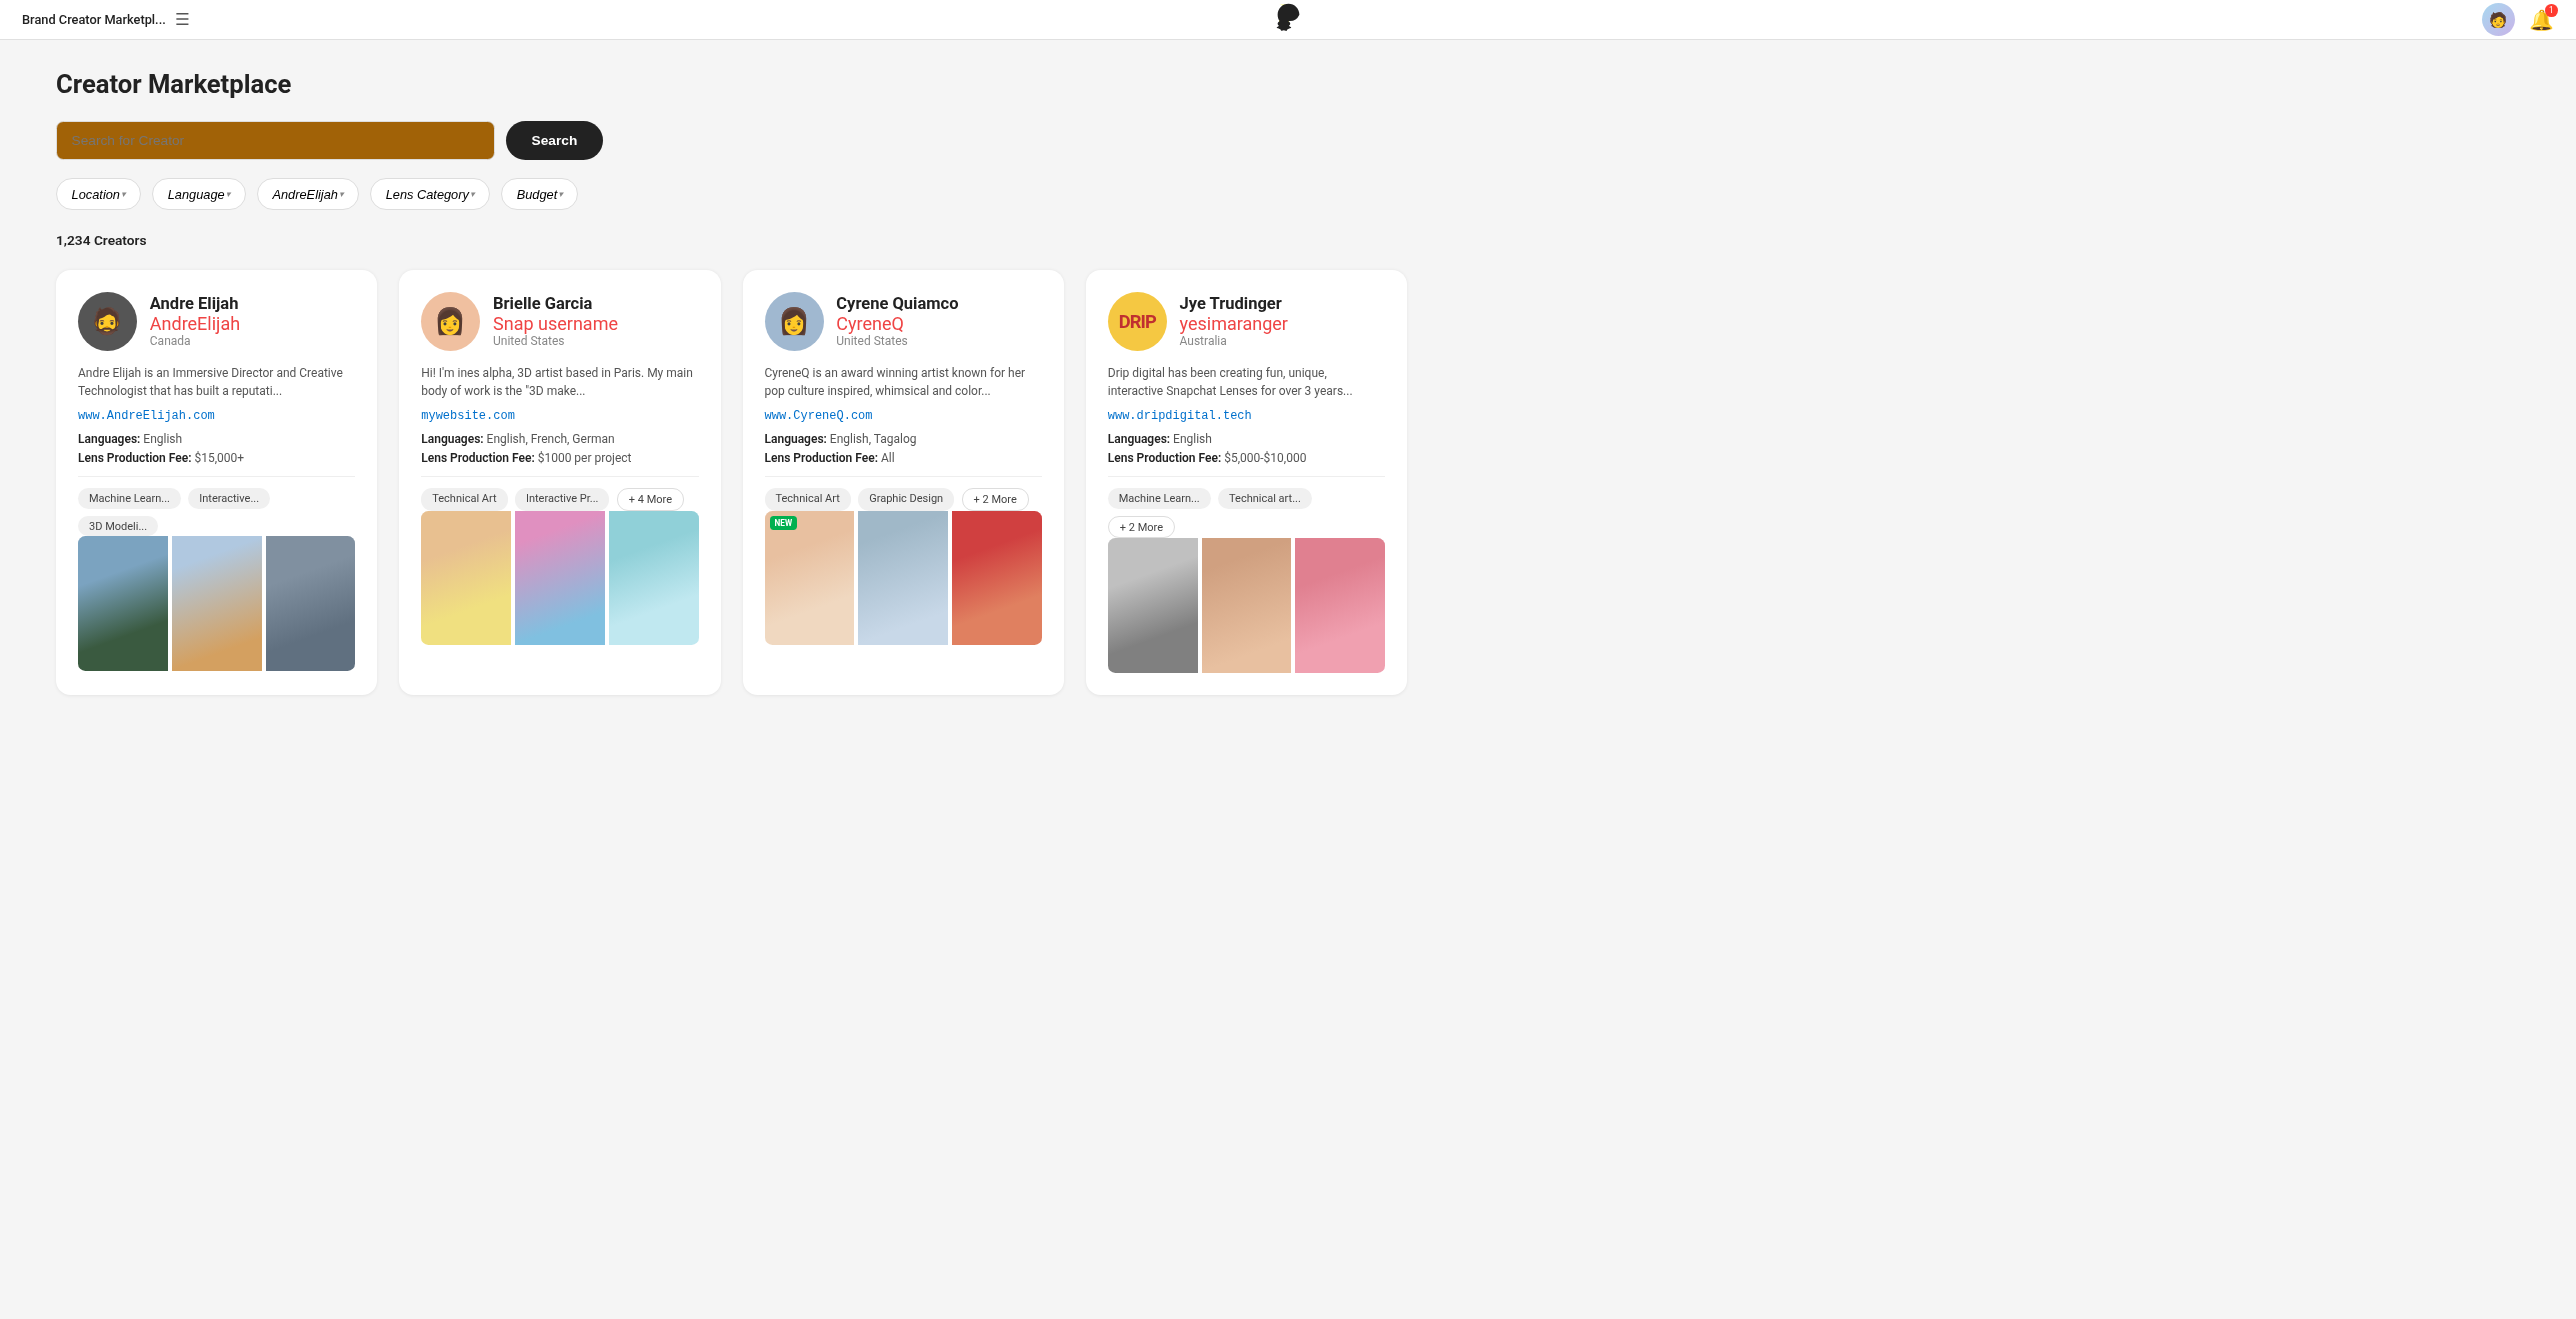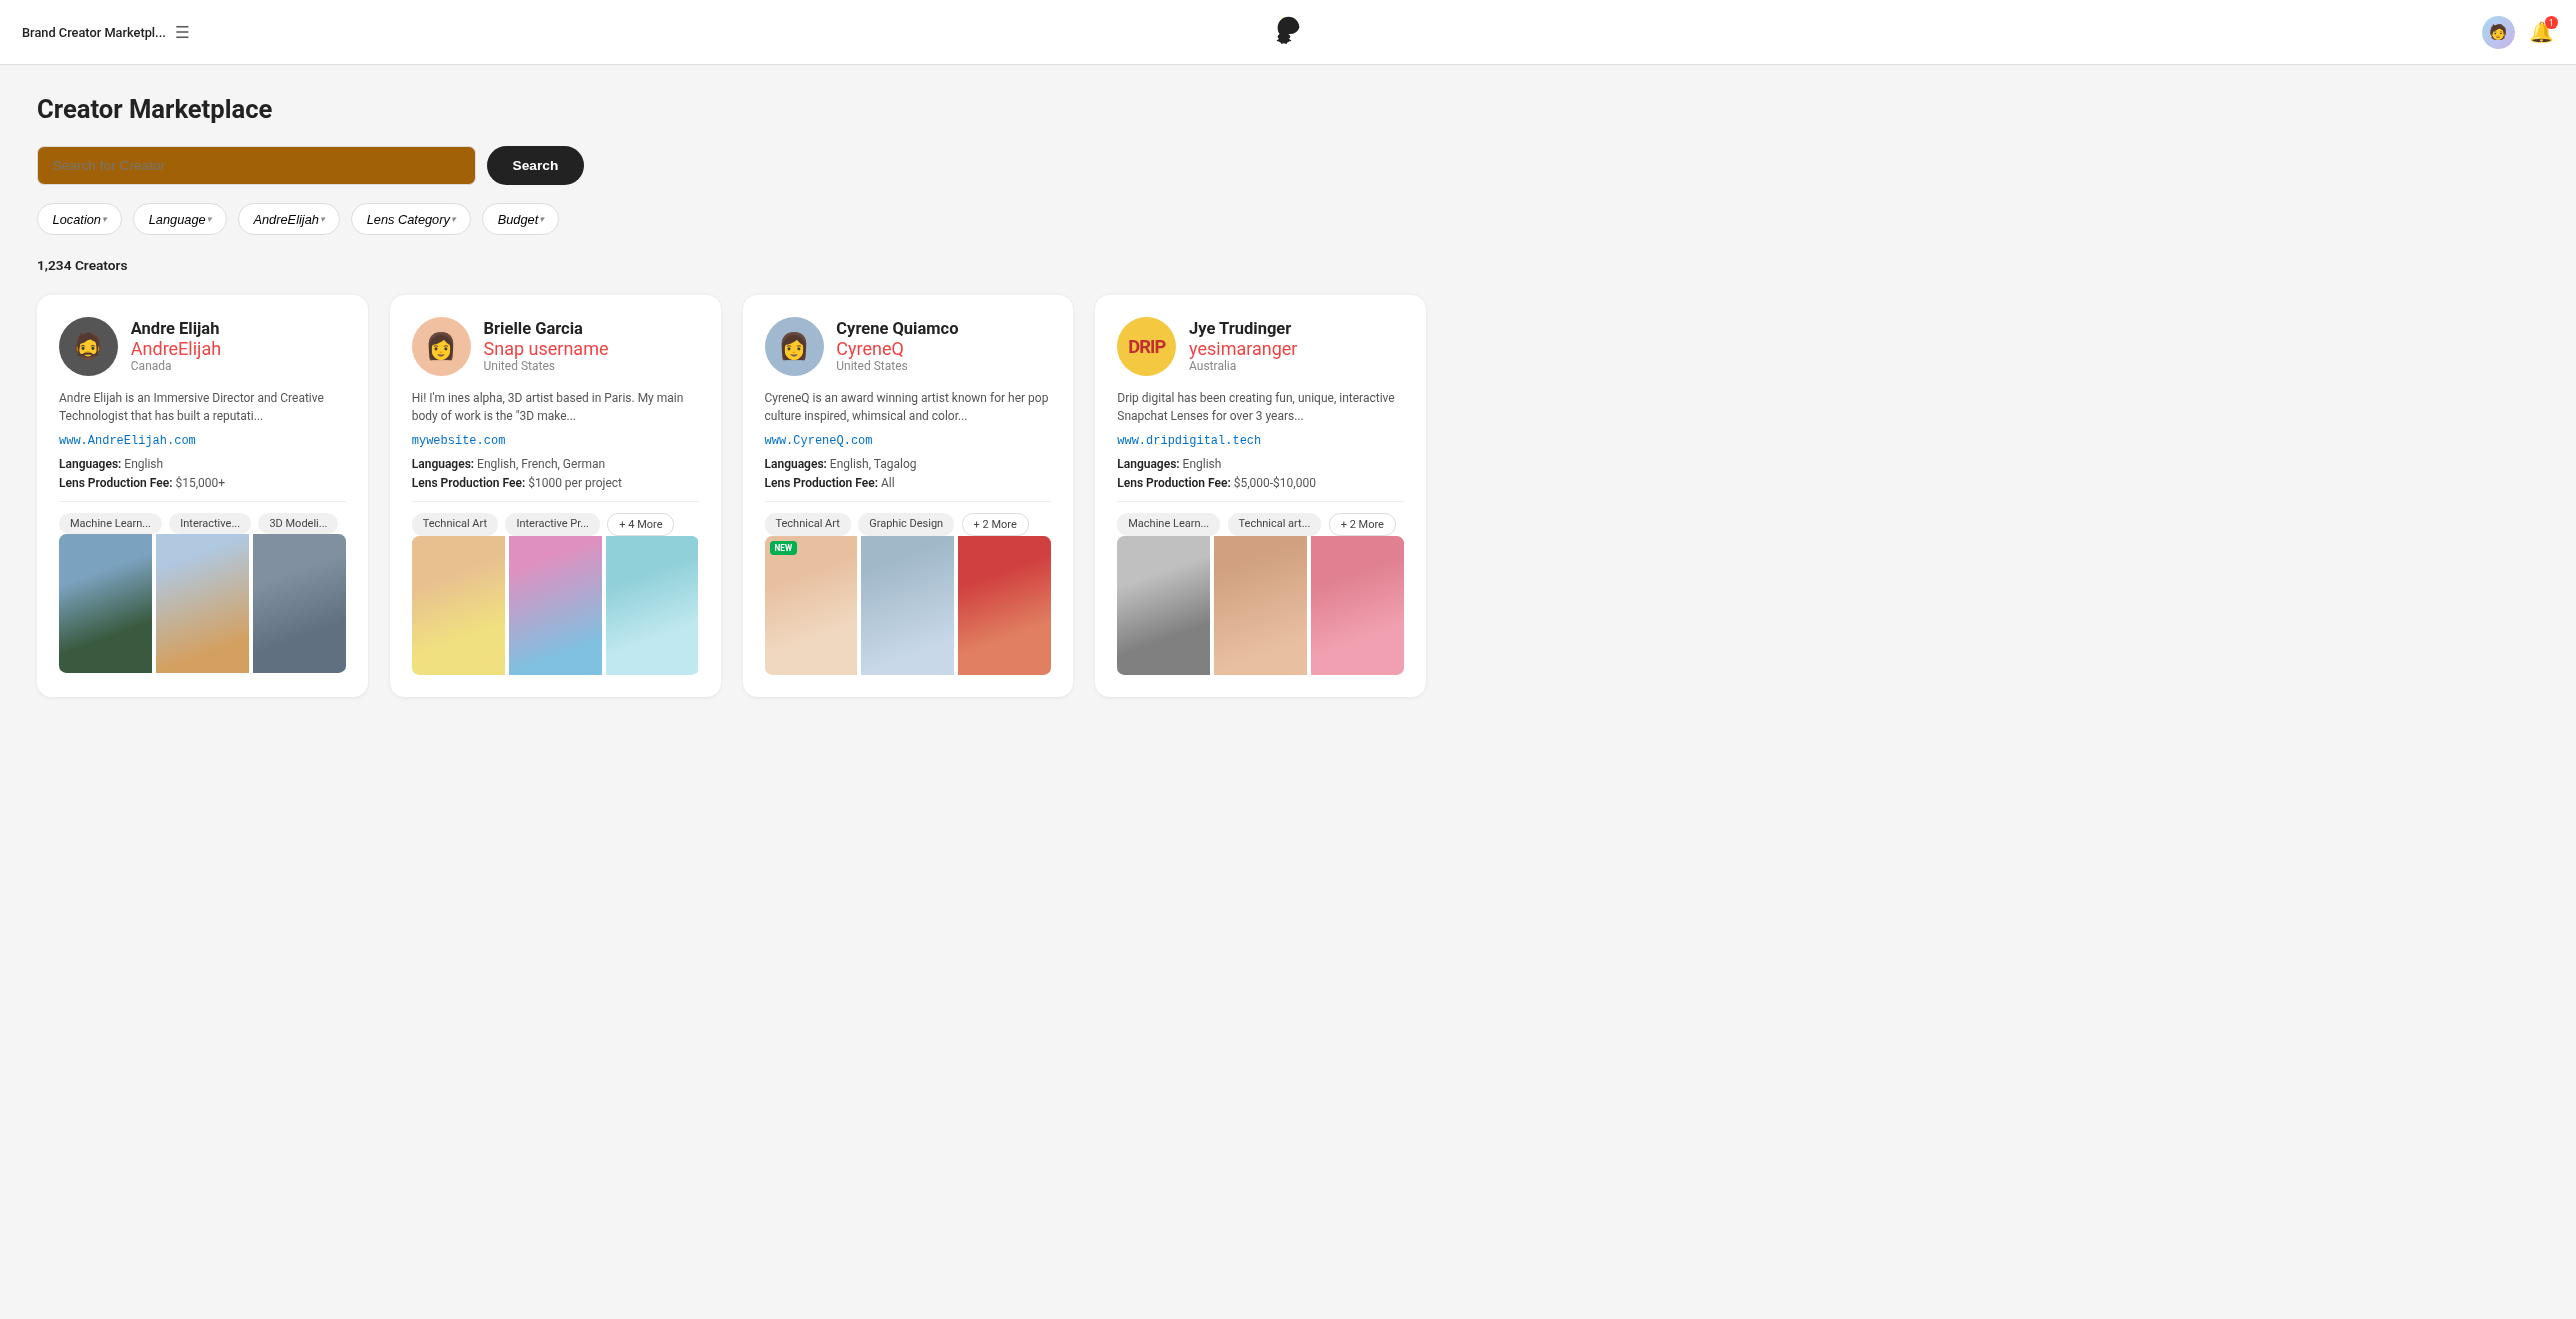--- a/index.html
+++ b/index.html
@@ -5,21 +5,21 @@
     * { box-sizing: border-box; margin: 0; padding: 0; }
     body { font-family: -apple-system, BlinkMacSystemFont, 'Segoe UI', Roboto, sans-serif; background: #f5f5f5; color: #222; }
 
     
     .topnav {
       background: #fff;
       border-bottom: 0.9px solid #e0e0e0;
       display: flex;
       align-items: center;
       padding: 0 22px;
-      height: 65px;
+      height: 40px;
       position: sticky; top: 0; z-index: 100;
     }
     .topnav-left { display: flex; align-items: center; gap: 9.1px; flex: 1; }
     .topnav-title { font-size: 12.8px; font-weight: 500; color: #222; }
     .topnav-menu-icon { font-size: 16.5px; color: #555; cursor: pointer; }
     .topnav-center { flex: 1; display: flex; justify-content: center; }
     .snapchat-logo { font-size: 25.6px; }
     .topnav-right { flex: 1; display: flex; align-items: center; justify-content: flex-end; gap: 14.6px; }
     .avatar-circle {
       width: 33px; height: 33px; border-radius: 50%;
@@ -30,21 +30,21 @@
     .notif-btn { position: relative; cursor: pointer; }
     .notif-icon { font-size: 20px; }
     .notif-badge {
       position: absolute; top: -3.7px; right: -3.7px;
       background: #ff3b30; color: #fff;
       border-radius: 50%; width: 12.8px; height: 12.8px;
       font-size: 8.2px; display: flex; align-items: center; justify-content: center;
     }
 
     
-    .main { padding: 29px 37px; max-width: 1463px; }
+    .main { padding: 29px 56px; max-width: 1463px; }
     .page-title { font-size: 25.6px; font-weight: 700; margin-bottom: 22px; }
 
     
     .search-bar { display: flex; gap: 11px; margin-bottom: 18.3px; }
     .search-input {
       flex: 1; max-width: 439px;
       border: 0.9px solid #ddd; border-radius: 7.3px;
       padding: 11px 14.6px; font-size: 13.7px;
       outline: none; background: #a16207;
     }

